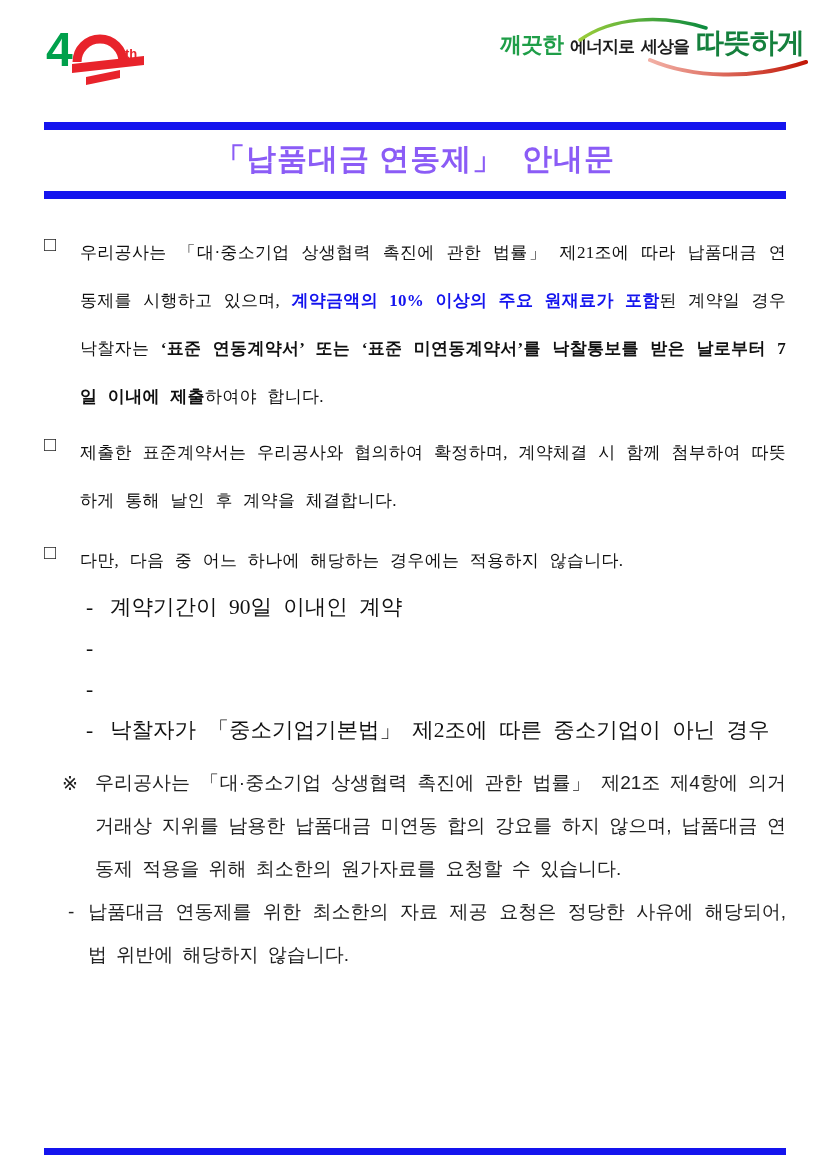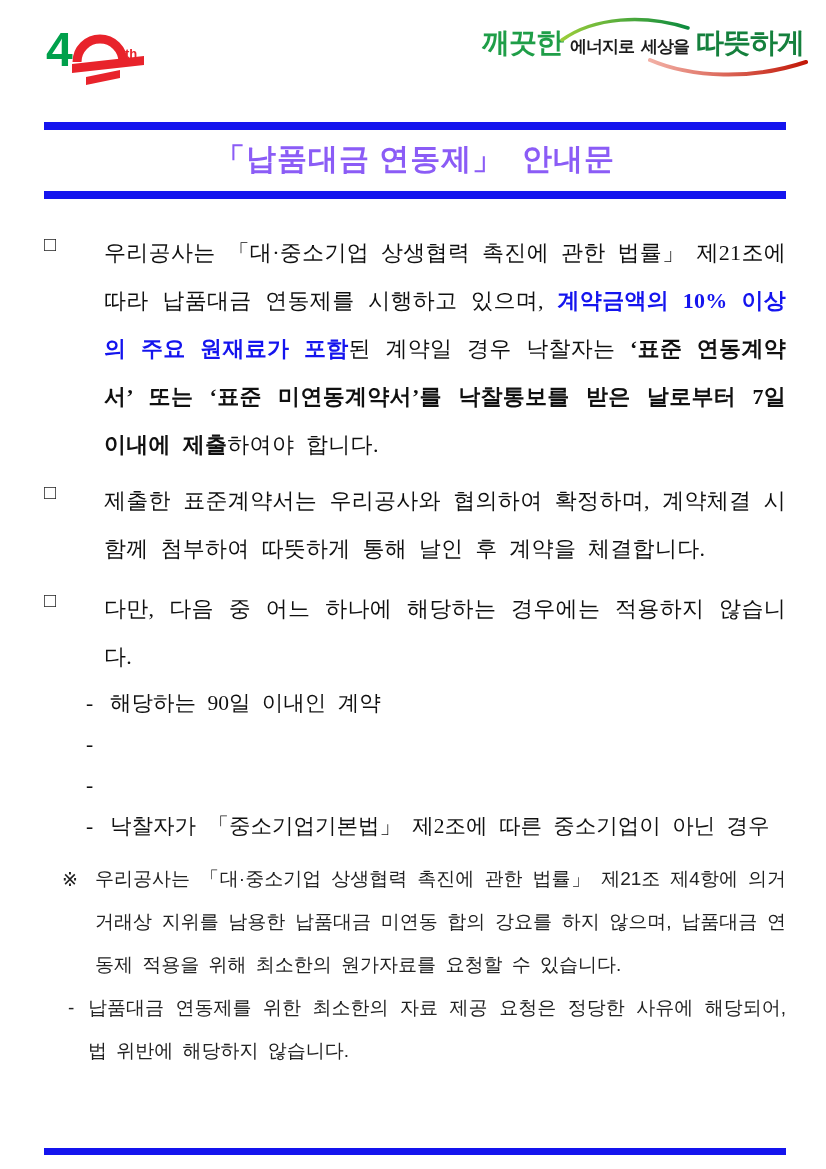--- a/index.html
+++ b/index.html
@@ -7,21 +7,21 @@
     position:relative; width:826px; height:1169px; background:#ffffff;
     font-family:"Liberation Serif","DejaVu Serif",serif; color:#111; overflow:hidden;
   }
   
   .logo { position:absolute; left:46px; top:20px; width:100px; height:66px; }
   .slogan {
     position:absolute; top:24px; right:22px; height:44px;
     display:flex; align-items:baseline; gap:7px; white-space:nowrap;
     font-family:"Liberation Sans","DejaVu Sans",sans-serif; font-weight:bold;
   }
-  .slogan .w-green { font-size:28px; color:#1f9e48; letter-spacing:-1px; }
+  .slogan .w-green { font-size:22px; color:#1f9e48; letter-spacing:-1px; }
   .slogan .w-dark  { font-size:17px; color:#1c1c1c; letter-spacing:-1px; }
   .slogan .w-red   { font-size:28px; color:#15803d; letter-spacing:-1px; }
   .swoosh { position:absolute; pointer-events:none; }
   .swoosh.green { left:78px; top:-10px; }
   .swoosh.red   { right:-4px; bottom:-12px; }
   
   .content { position:absolute; left:44px; right:40px; top:122px; }
   .bar { height:8px; background:#1414ee; }
   .title-text {
     text-align:center; padding:9px 0 11px;
@@ -29,21 +29,21 @@
     font-weight:800; font-size:30px; color:#8b5cf6; letter-spacing:1px; white-space:pre-wrap;
   }
   
   .para { display:flex; }
   .p1 { margin-top:30px; }
   .p2 { margin-top:8px; }
   .p3 { margin-top:12px; }
   .pmark { flex:none; width:36px; font-size:20px; color:#222; padding-top:4px; }
   .ptext {
     flex:1; text-align:justify; text-align-last:left;
-    font-size:22px; line-height:48px; letter-spacing:0.3px; word-spacing:6px; color:#101010;margin-left:24px;
+    font-size:17px; line-height:48px; letter-spacing:0.3px; word-spacing:6px; color:#101010;
   }
   .em-blue { color:#1414ee; font-weight:bold; }
   .em-bold { font-weight:bold; }
   .sub-items { margin-top:2px; }
   .sub-item { display:flex; margin-left:42px; font-size:21.5px; line-height:41px; word-spacing:6px; }
   .sub-item .dash { flex:none; width:24px; }
   
   .note-block {
     margin-top:10px; font-family:"Liberation Sans","DejaVu Sans",sans-serif;
     font-size:19px; line-height:43px; color:#222; word-spacing:4px;
@@ -113,21 +113,21 @@
       <div class="ptext">제출한 표준계약서는 우리공사와 협의하여 확정하며, 계약체결 시 함께 첨부하여 따뜻하게 통해 날인 후 계약을 체결합니다.</div>
     </div>
 
     <div class="para p3">
       <span class="pmark">□</span>
       <div class="ptext">다만, 다음 중 어느 하나에 해당하는 경우에는 적용하지 않습니다.</div>
     </div>
     <div class="sub-items">
       <div class="sub-item">
         <span class="dash">-</span>
-        <span>해당하는 90일 이내인 계약</span>
+        <span>계약기간이 90일 이내인 계약</span>
       </div>
       <div class="sub-item">
         <span class="dash">-</span>
       </div>
       <div class="sub-item">
         <span class="dash">-</span>
       </div>
       <div class="sub-item">
         <span class="dash">-</span>
         <span>낙찰자가 「중소기업기본법」 제2조에 따른 중소기업이 아닌 경우</span>

